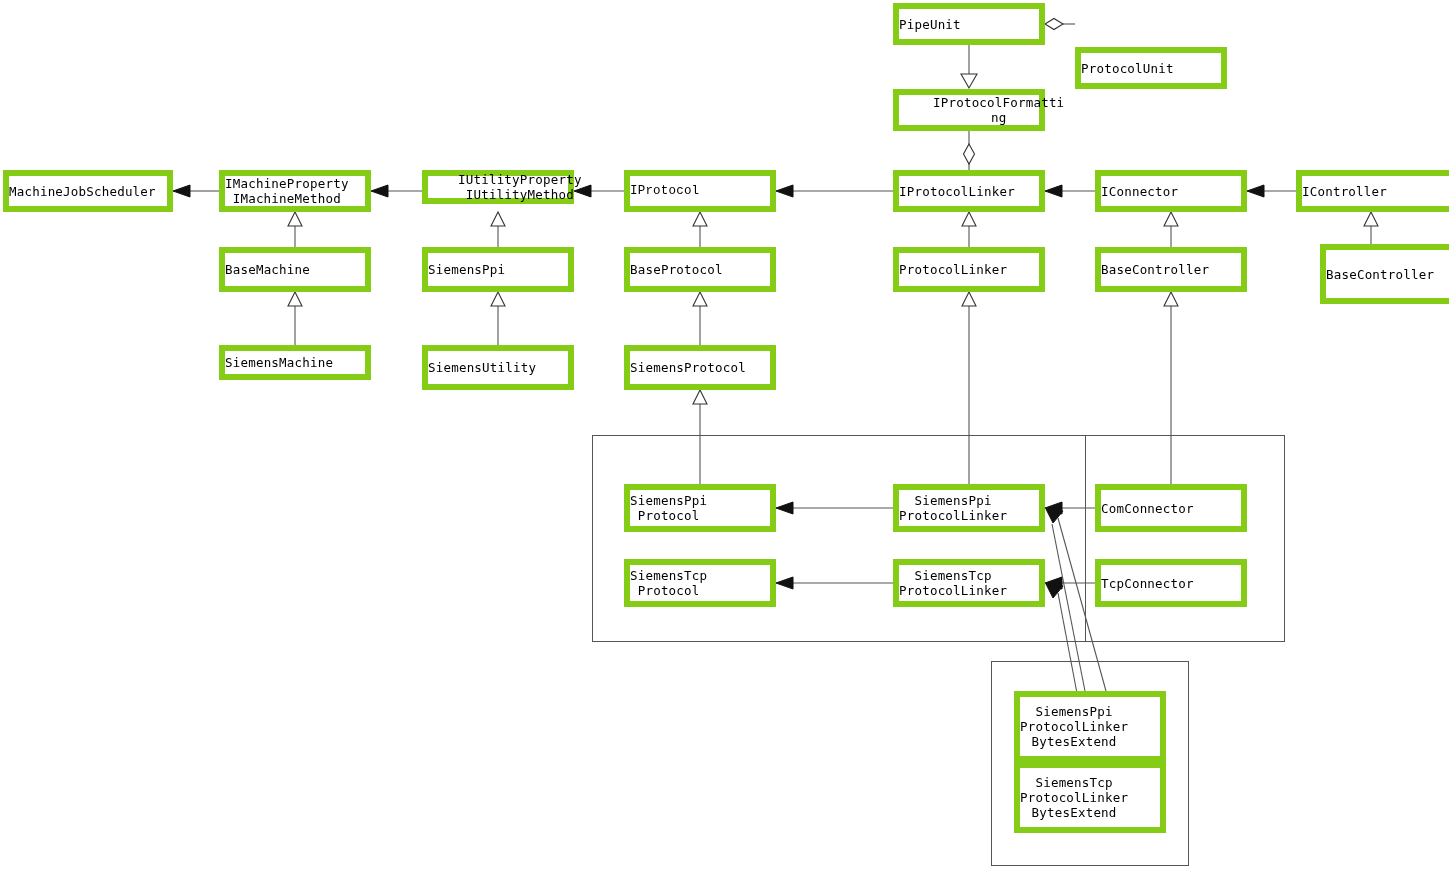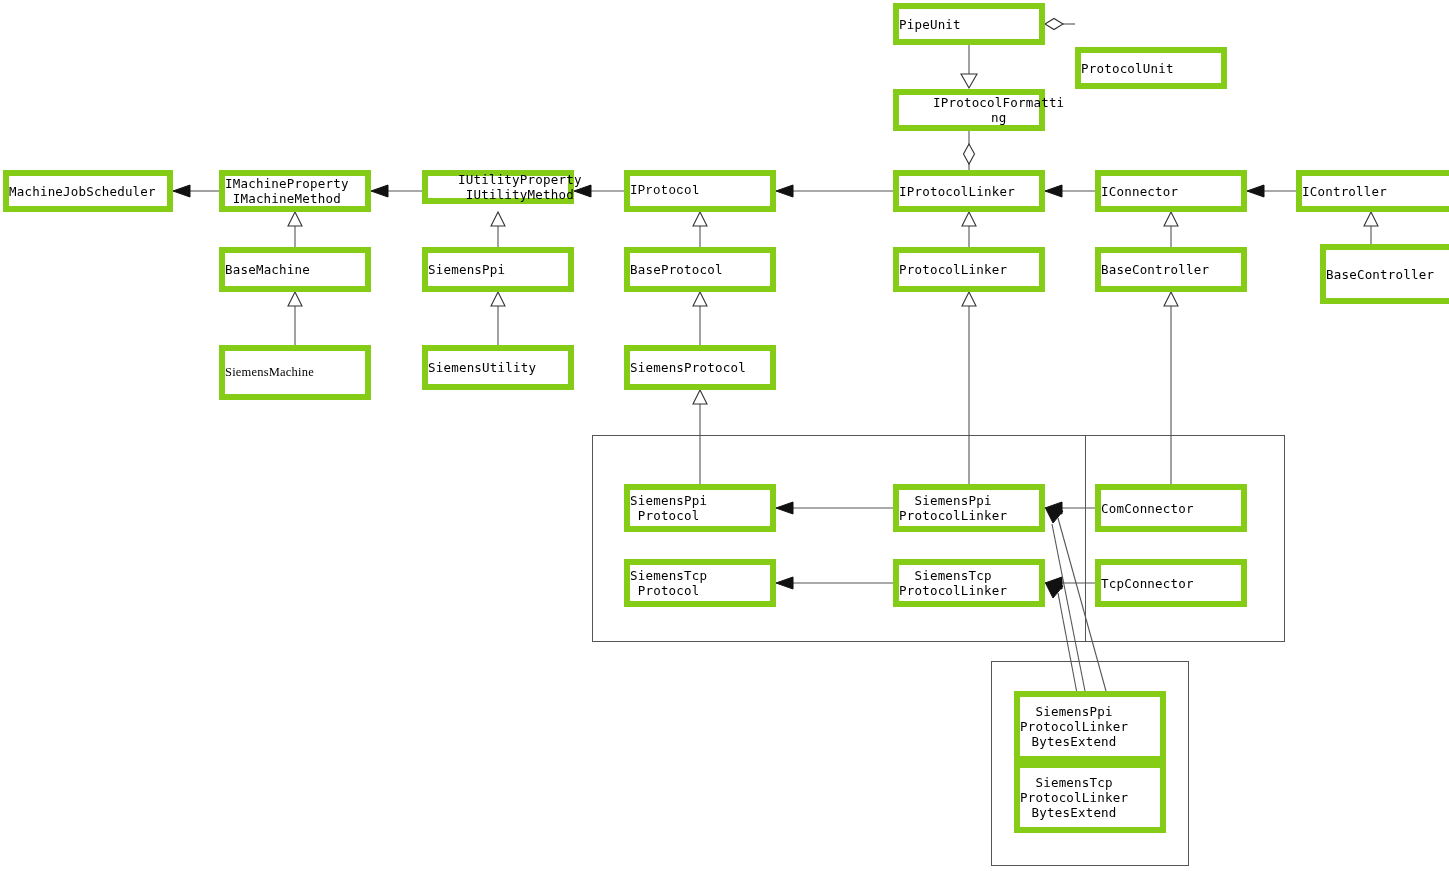--- a/index.html
+++ b/index.html
@@ -206,21 +206,21 @@
   </div>
 
   <div class="node" style="left:1095px; top:247px; width:152px; height:45px;">
     <span>BaseController</span>
   </div>
 
   <div class="node" style="left:1296px; top:244px; width:150px; height:60px;margin-left:24px;">
     <span>BaseController</span>
   </div>
 
-  <div class="node" style="left:219px; top:345px; width:152px; height:55px;font-family:Liberation Serif, serif;">
+  <div class="node" style="left:219px; top:345px; width:152px; height:35px;">
     <span>SiemensMachine</span>
   </div>
 
   <div class="node" style="left:422px; top:345px; width:152px; height:45px;">
     <span>SiemensUtility</span>
   </div>
 
   <div class="node" style="left:624px; top:345px; width:152px; height:45px;">
     <span>SiemensProtocol</span>
   </div>

